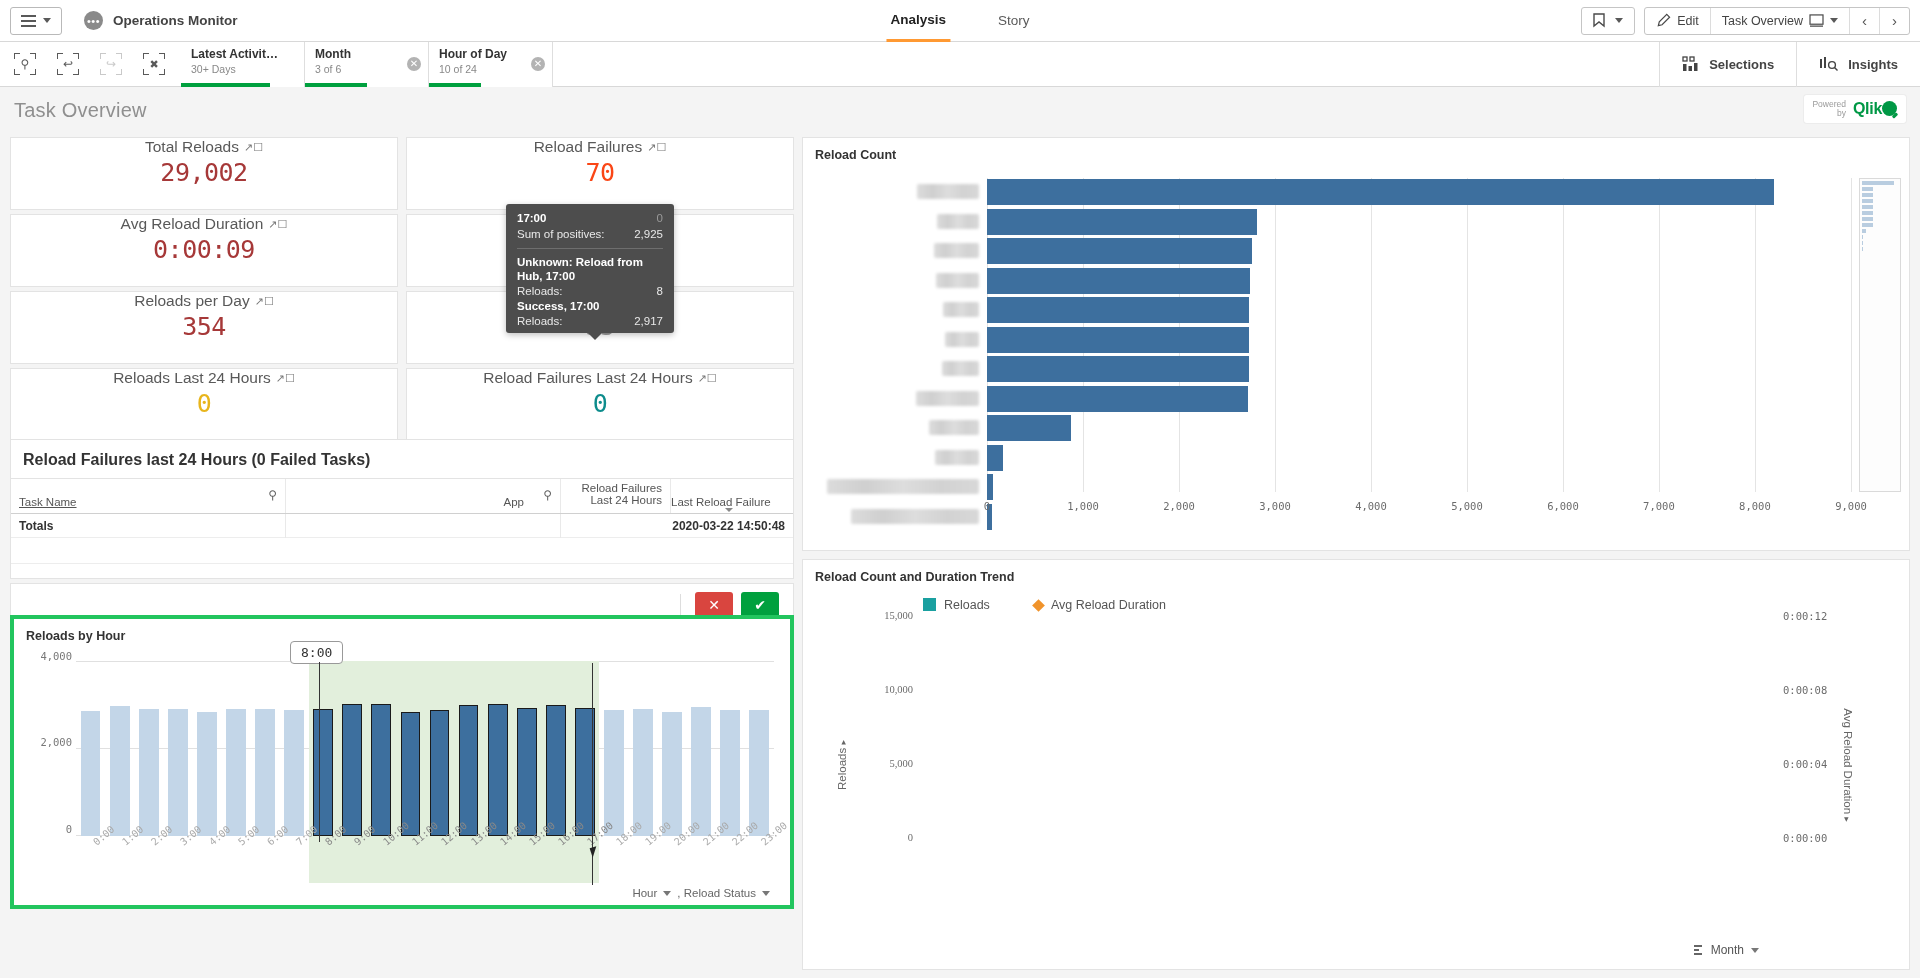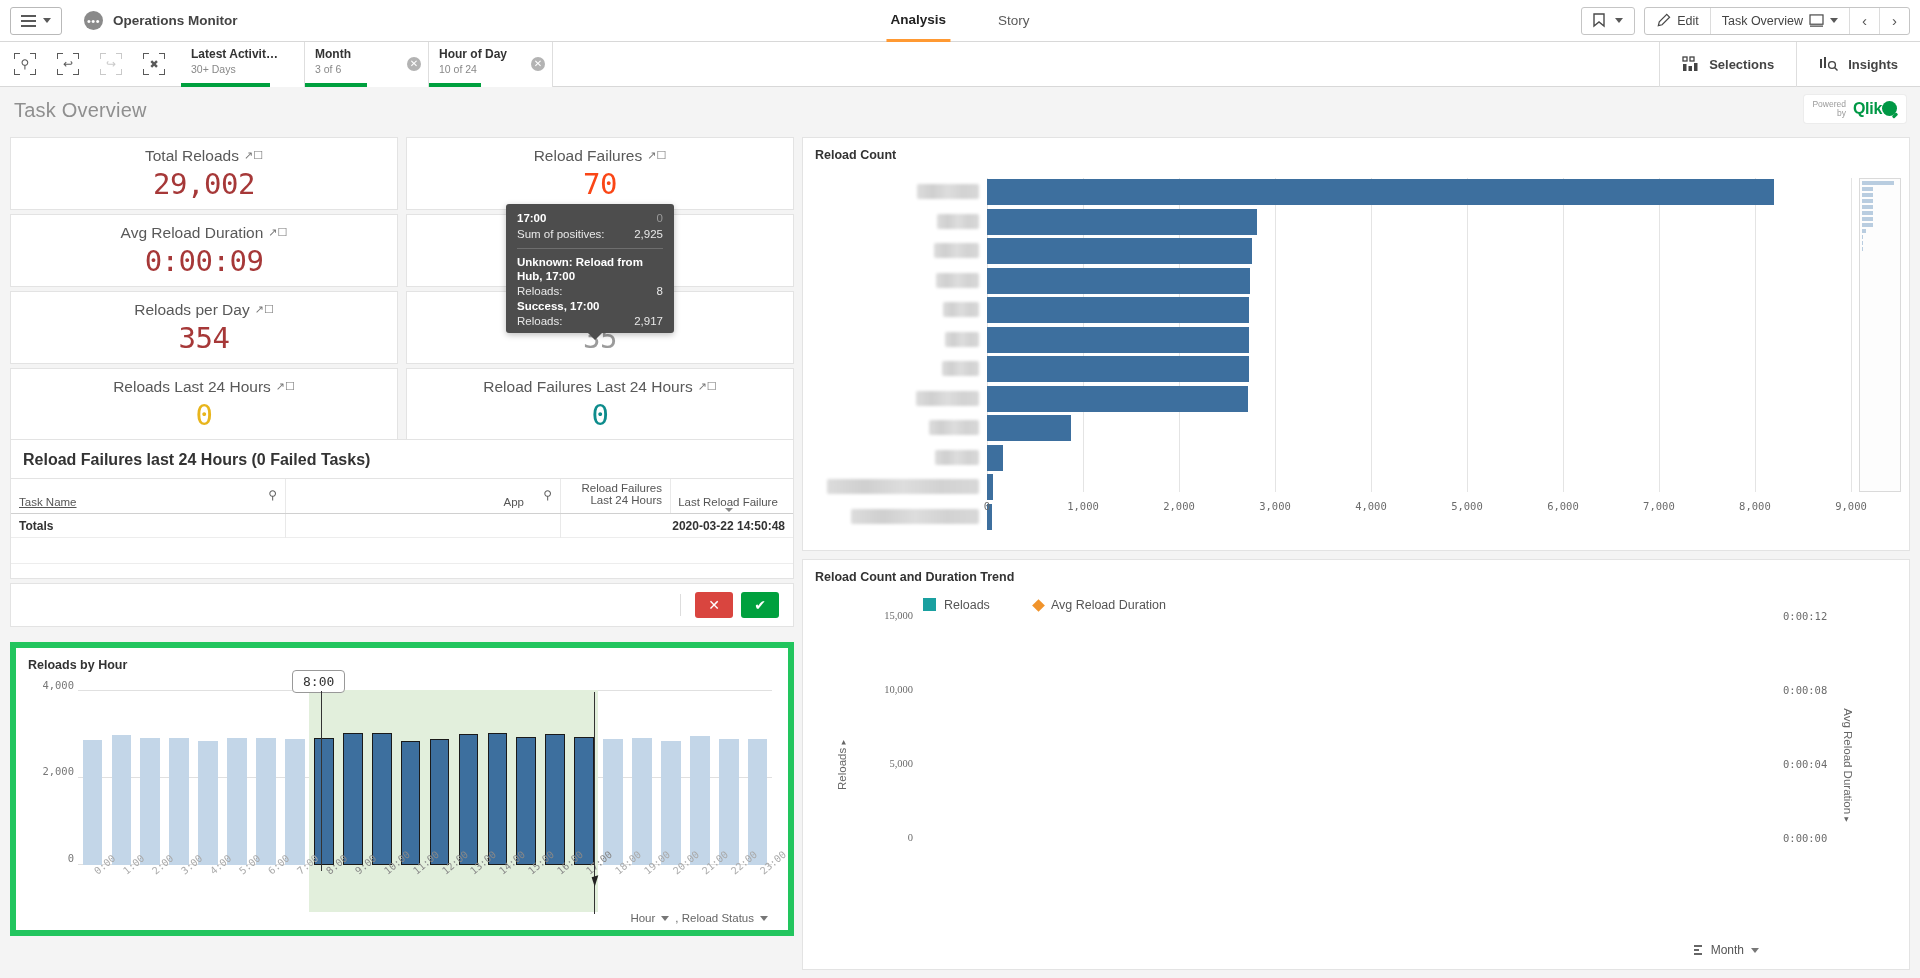--- a/index.html
+++ b/index.html
@@ -77,53 +77,53 @@
   .qcircle { width:15px; height:15px; border-radius:50%; background:#009845; position:relative; display:inline-block; vertical-align:-2px;}
   .qcircle:after { content:""; position:absolute; right:-1px; bottom:-1px; width:6px; height:3px; background:#009845; transform:rotate(-45deg); border-radius:1px;}
 
   .grid { position:absolute; left:10px; right:10px; top:50px; bottom:8px; }
 
   
   .kpi-col-l { position:absolute; left:0; top:0; width:388px; }
   .kpi-col-r { position:absolute; left:396px; top:0; width:388px; }
   .kpi {
     background:#fff; border:1px solid #e3e3e3; height:73px; margin-bottom:4px;
-    display:flex; flex-direction:column; align-items:center; justify-content:center;
+    display:flex; flex-direction:column; align-items:center; justify-content:flex-start;
   }
   .kpi .lbl { font-size:15.5px; color:#595959; display:flex; align-items:center; gap:5px; }
   .kpi .lbl .ext { font-size:11px; color:#777; }
-  .kpi .val { font-size:29px; margin-top:2px; font-family:"DejaVu Sans Mono", monospace; letter-spacing:-0.5px;}
+  .kpi .val { font-size:25px; margin-top:2px; font-family:"DejaVu Sans Mono", monospace; letter-spacing:-0.5px;}
 
   
   .tbl-panel { position:absolute; left:0; top:302px; width:784px; height:140px; background:#fff; border:1px solid #e3e3e3; }
   .tbl-title { font-size:16px; font-weight:bold; color:#333; padding: 11px 0 9px 12px; }
   .tbl-head { display:flex; border-top:1px solid #e3e3e3; border-bottom:1px solid #d0d0d0; height:36px; }
   .th { position:relative; font-size:11.5px; color:#555; display:flex; align-items:flex-end; padding-bottom:5px; border-right:1px solid #e9e9e9; }
   .th.c1 { width:275px; padding-left:8px;text-decoration:underline; }
   .th.c2 { width:275px; justify-content:flex-end; padding-right:36px; }
   .th.c3 { width:110px; justify-content:flex-end; padding-right:8px; text-align:right; line-height:12px; align-items:center;}
-  .th.c4 { width:122px; justify-content:center; padding-right:8px; border-right:none; }
+  .th.c4 { width:122px; justify-content:flex-start; padding-right:8px; border-right:none; }
   .th .mag { position:absolute; right:8px; top:9px; font-size:12px; color:#666; }
   .tbl-row { display:flex; height:24px; border-bottom:1px solid #ededed; font-size:12px; align-items:center;}
   .tbl-row .c1 { width:275px; padding-left:8px; font-weight:bold; color:#333; border-right:1px solid #e9e9e9; height:24px; display:flex; align-items:center;}
   .tbl-row .c2 { width:275px; border-right:1px solid #e9e9e9; height:24px;}
   .tbl-row .c3 { width:110px; }
   .tbl-row .c4 { width:122px; text-align:right; padding-right:8px; font-weight:bold; color:#333;}
   .tbl-blank { height:26px; border-bottom:1px solid #ededed; }
   .tbl-sortarrow { position:absolute; right:60px; bottom:1px; width:0;height:0;border-left:4px solid transparent;border-right:4px solid transparent;border-top:4px solid #888;}
 
   
   .confirm-bar { position:absolute; left:0; top:446px; width:784px; height:44px; background:#fff; border:1px solid #e3e3e3; display:flex; align-items:center; justify-content:flex-end; padding-right:14px; gap:8px;}
   .cbtn { width:38px; height:26px; border-radius:3px; display:flex; align-items:center; justify-content:center; color:#fff; font-size:14px; cursor:pointer;}
   .cbtn.no { background:#d9453f; }
   .cbtn.yes { background:#00a03e; }
   .cbar-divider { width:1px; height:22px; background:#ddd; margin-right:6px;}
 
   
-  .hour-panel { position:absolute; left:0; top:505px; width:784px; height:294px; background:#fff; border:6px solid #22c55e; }
+  .hour-panel { position:absolute; left:0; top:478px; width:784px; height:294px; background:#fff; border:4px solid #22c55e; }
   .panel-title { font-size:12.5px; font-weight:bold; color:#333; padding: 10px 0 0 12px;}
   .hour-plot { position:absolute; left:62px; top:42px; right:16px; height:175px; }
   .hour-axis-y { position:absolute; left:6px; top:36px; width:52px; height:186px; }
   .hour-axis-y div { position:absolute; right:0; font-size:10.5px; color:#777; font-family:"DejaVu Sans Mono", monospace; }
   .gridline { position:absolute; left:0; right:0; height:1px; background:#e0e0e0; }
   .hour-bars { position:absolute; left:0; right:0; bottom:0; top:0; display:flex; align-items:flex-end; gap:0; }
   .hbar-slot { flex:1; display:flex; justify-content:center; align-items:flex-end; height:100%; position:relative;}
   .hbar { width: 68%; background:#c3d6e8; }
   .hbar.sel { background:#3d6f9e; border:1.5px solid #1a1a1a; }
   .hour-xlabels { position:absolute; left:62px; right:16px; top:220px; height:40px; display:flex;}

